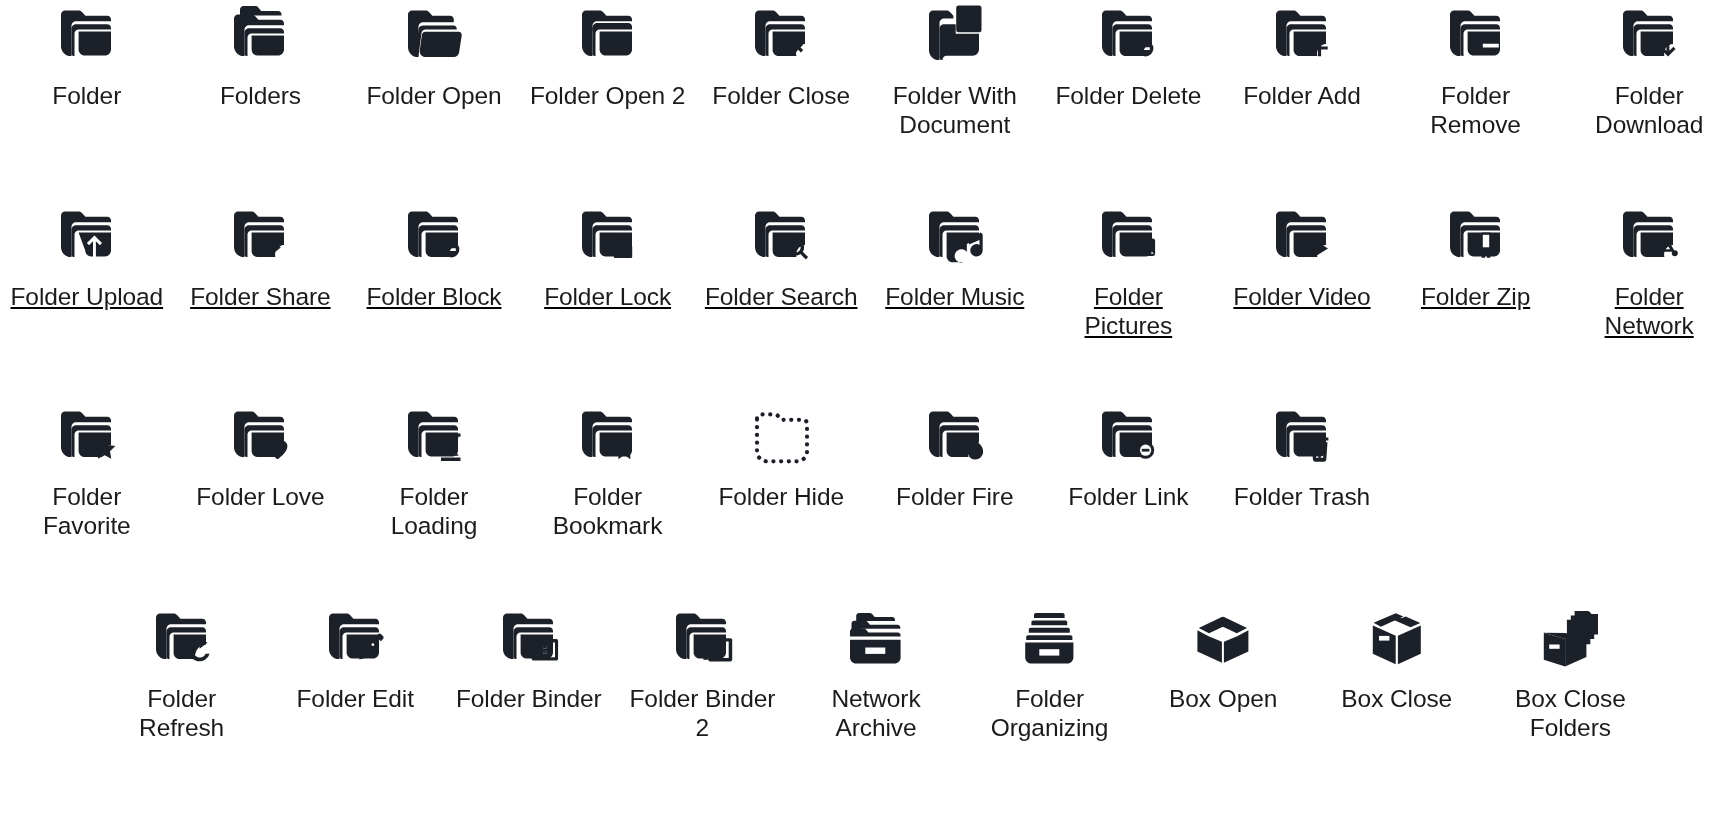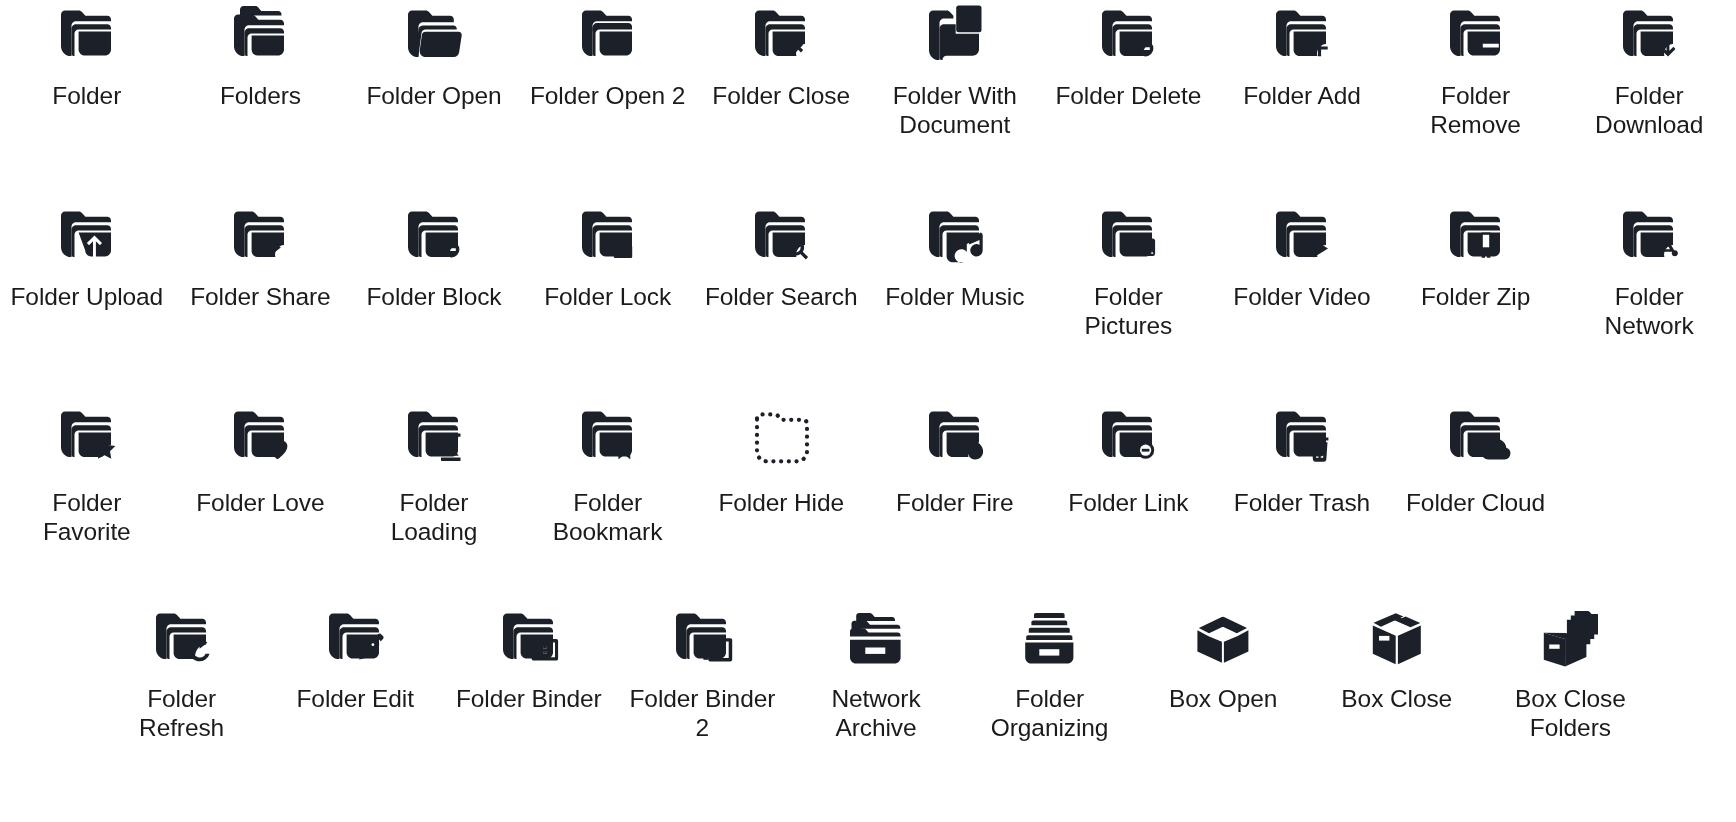--- a/index.html
+++ b/index.html
@@ -31,22 +31,22 @@
   
   .icon-row.row-4 { padding-left: 86.8px; grid-template-columns: repeat(9, 173.6px); width: 1736px; box-sizing: border-box;}
 
   .icon-cell {
     display: flex;
     flex-direction: column;
     align-items: center;
     justify-content: flex-start;
   }
   .icon-row.row-1 .icon-cell { padding-top: 0px; }
-  .icon-row.row-2 .icon-cell { padding-top: 1px; }
-  .icon-row.row-3 .icon-cell { padding-top: 1px; gap: 6px; }
+  .icon-row.row-2 .icon-cell { padding-top: 1px; text-decoration: underline; }
+  .icon-row.row-3 .icon-cell { padding-top: 1px; }
   .icon-row.row-4 .icon-cell { padding-top: 3px; }
 
   .icon-glyph {
     width: 72px;
     height: 72px;
     display: block;
     color: #1c2028;
     flex: 0 0 auto;
   }
   .icon-glyph svg {
@@ -384,31 +384,20 @@
         <span class="icon-glyph">
           <svg viewBox="0 0 72 72" xmlns="http://www.w3.org/2000/svg">
   <path d="M10 14.5c0-2.2 1.8-4.1 4-4.1h13.8c1.2 0 2.4.6 3.2 1.5l3.4 3.9H56.2c2.1 0 3.8 1.7 3.8 3.8v1.6H25.2c-2.6 0-4.7 2.1-4.7 4.7v30.2h-.6c-5.5 0-9.9-4.4-9.9-9.9z"></path>
   <path d="M25.2 24.2h31c2.1 0 3.8 1.7 3.8 3.8v1.5H27.6c-2.3 0-4.1 1.8-4.1 4.1v22.3h-1.1c-1 0-1.9-.8-1.9-1.9V28.9c0-2.6 2.1-4.7 4.7-4.7z"></path>
 <path d="M27.6 31.5h32.4v18c0 3.3-2.7 6-6 6H33.6c-3.3 0-6-2.7-6-6z"></path>
   <path d="M49.1 34.2h9v2.4h4.3v3h-17.6v-3h4.3zm-3.4 7h15.8l-1.2 17.2a2.6 2.6 0 0 1-2.6 2.4h-8.2a2.6 2.6 0 0 1-2.6-2.4zm4.3 3.5v12h2.5v-12zm4.7 0v12h2.5v-12z"></path>
 </svg>
         </span>
         <div class="icon-label">Folder Trash</div>
       </div>
-      <div class="icon-cell">
-        <span class="icon-glyph">
-          <svg viewBox="0 0 72 72" xmlns="http://www.w3.org/2000/svg">
-  <path d="M10 14.5c0-2.2 1.8-4.1 4-4.1h13.8c1.2 0 2.4.6 3.2 1.5l3.4 3.9H56.2c2.1 0 3.8 1.7 3.8 3.8v1.6H25.2c-2.6 0-4.7 2.1-4.7 4.7v30.2h-.6c-5.5 0-9.9-4.4-9.9-9.9z"></path>
-  <path d="M25.2 24.2h31c2.1 0 3.8 1.7 3.8 3.8v1.5H27.6c-2.3 0-4.1 1.8-4.1 4.1v22.3h-1.1c-1 0-1.9-.8-1.9-1.9V28.9c0-2.6 2.1-4.7 4.7-4.7z"></path>
-<path d="M27.6 31.5h32.4v9.9a11.8 11.8 0 0 0-10.6 14.6H33.6c-3.3 0-6-2.7-6-6z"></path>
-  <path d="M48.5 58.4a7 7 0 0 1-.6-14c1.3-4 5.1-6.6 9.3-6.4 4.8.3 8.7 4 9.1 8.7a6 6 0 0 1-1.7 11.7z"></path>
-</svg>
-        </span>
-        <div class="icon-label">Folder Cloud</div>
-      </div>
     </div>
     <div class="icon-row row-4">
       <div class="icon-cell">
         <span class="icon-glyph">
           <svg viewBox="0 0 72 72" xmlns="http://www.w3.org/2000/svg">
   <path d="M10 14.5c0-2.2 1.8-4.1 4-4.1h13.8c1.2 0 2.4.6 3.2 1.5l3.4 3.9H56.2c2.1 0 3.8 1.7 3.8 3.8v1.6H25.2c-2.6 0-4.7 2.1-4.7 4.7v30.2h-.6c-5.5 0-9.9-4.4-9.9-9.9z"></path>
   <path d="M25.2 24.2h31c2.1 0 3.8 1.7 3.8 3.8v1.5H27.6c-2.3 0-4.1 1.8-4.1 4.1v22.3h-1.1c-1 0-1.9-.8-1.9-1.9V28.9c0-2.6 2.1-4.7 4.7-4.7z"></path>
 <path d="M27.6 31.5h32.4v9.9a11.8 11.8 0 0 0-10.6 14.6H33.6c-3.3 0-6-2.7-6-6z"></path>
   <path d="M53.6 37.5a10.4 10.4 0 1 0 10 13.2h-4a6.5 6.5 0 1 1-6-9.3v4.4l7.8-6-7.8-6z"></path>
 </svg>

